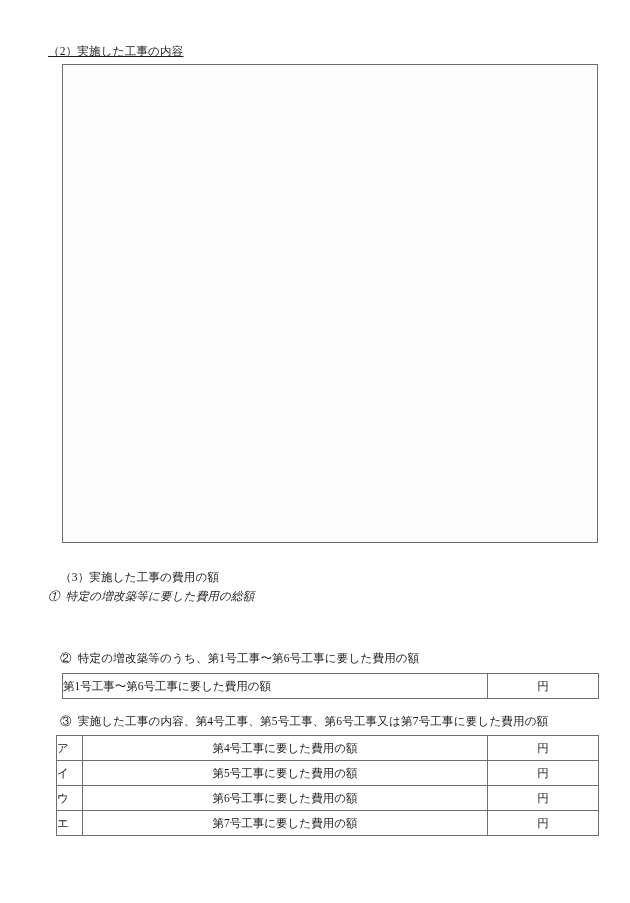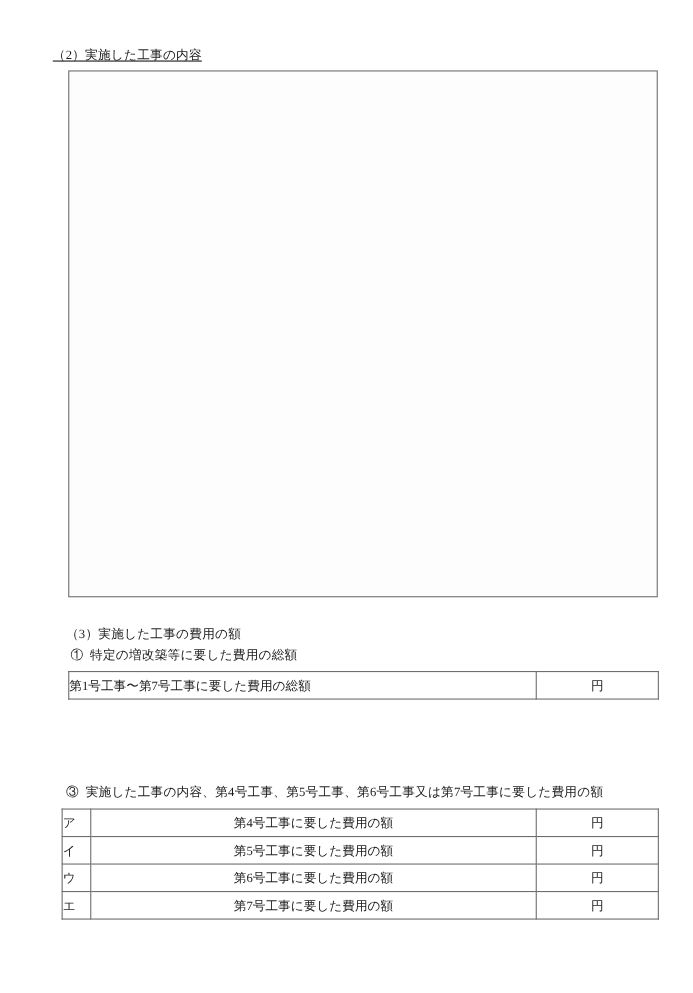--- a/index.html
+++ b/index.html
@@ -45,21 +45,21 @@
     height: 479px;
     border: 1px solid #6e6e6e;
     background: #fdfdfd;
     box-sizing: border-box;
   }
 
   
   #sec3-label { left: 48px; top: 570px; margin-left: 12px; }
 
   
-  #item1-label { left: 64px; top: 589px; }
+  #item1-label { left: 48px; top: 589px; font-style: italic; }
   #item2-label { left: 60px; top: 651px; }
   #item3-label { left: 60px; top: 714px; }
 
   
   table.amount-table {
     position: absolute;
     border-collapse: collapse;
     table-layout: fixed;
     font-size: 11.5px;
     background: #ffffff;
@@ -122,34 +122,35 @@
 <div class="page">
 
   <div class="heading" id="sec2-label">（2）実施した工事の内容</div>
 
   <div id="content-box"></div>
 
   <div class="heading" id="sec3-label">（3）実施した工事の費用の額</div>
 
   <div class="heading" id="item1-label"><span>①</span>&nbsp;&nbsp;<span>特定の増改築等に要した費用の総額</span></div>
 
-  <table class="amount-table" id="table-total">
+
+  <div class="heading" id="item2-label"><span>②</span>&nbsp;&nbsp;<span>特定の増改築等のうち、第1号工事〜第6号工事に要した費用の額</span></div>
+
+  <table class="amount-table" id="table-sub16">
     <colgroup>
       <col class="col-label">
         <col class="col-unit">
     </colgroup>
     <tbody>
       <tr>
-        <td class="label-cell">第1号工事〜第7号工事に要した費用の総額</td>
+        <td class="label-cell">第1号工事〜第6号工事に要した費用の額</td>
         <td class="unit-cell">円</td>
       </tr>
     </tbody>
   </table>
-
-
 
   <div class="heading" id="item3-label"><span>③</span>&nbsp;&nbsp;<span>実施した工事の内容、第4号工事、第5号工事、第6号工事又は第7号工事に要した費用の額</span></div>
 
   <table class="amount-table" id="table-breakdown">
     <colgroup>
       <col class="bd-col-marker">
         <col class="bd-col-label">
         <col class="bd-col-unit">
     </colgroup>
     <tbody>

